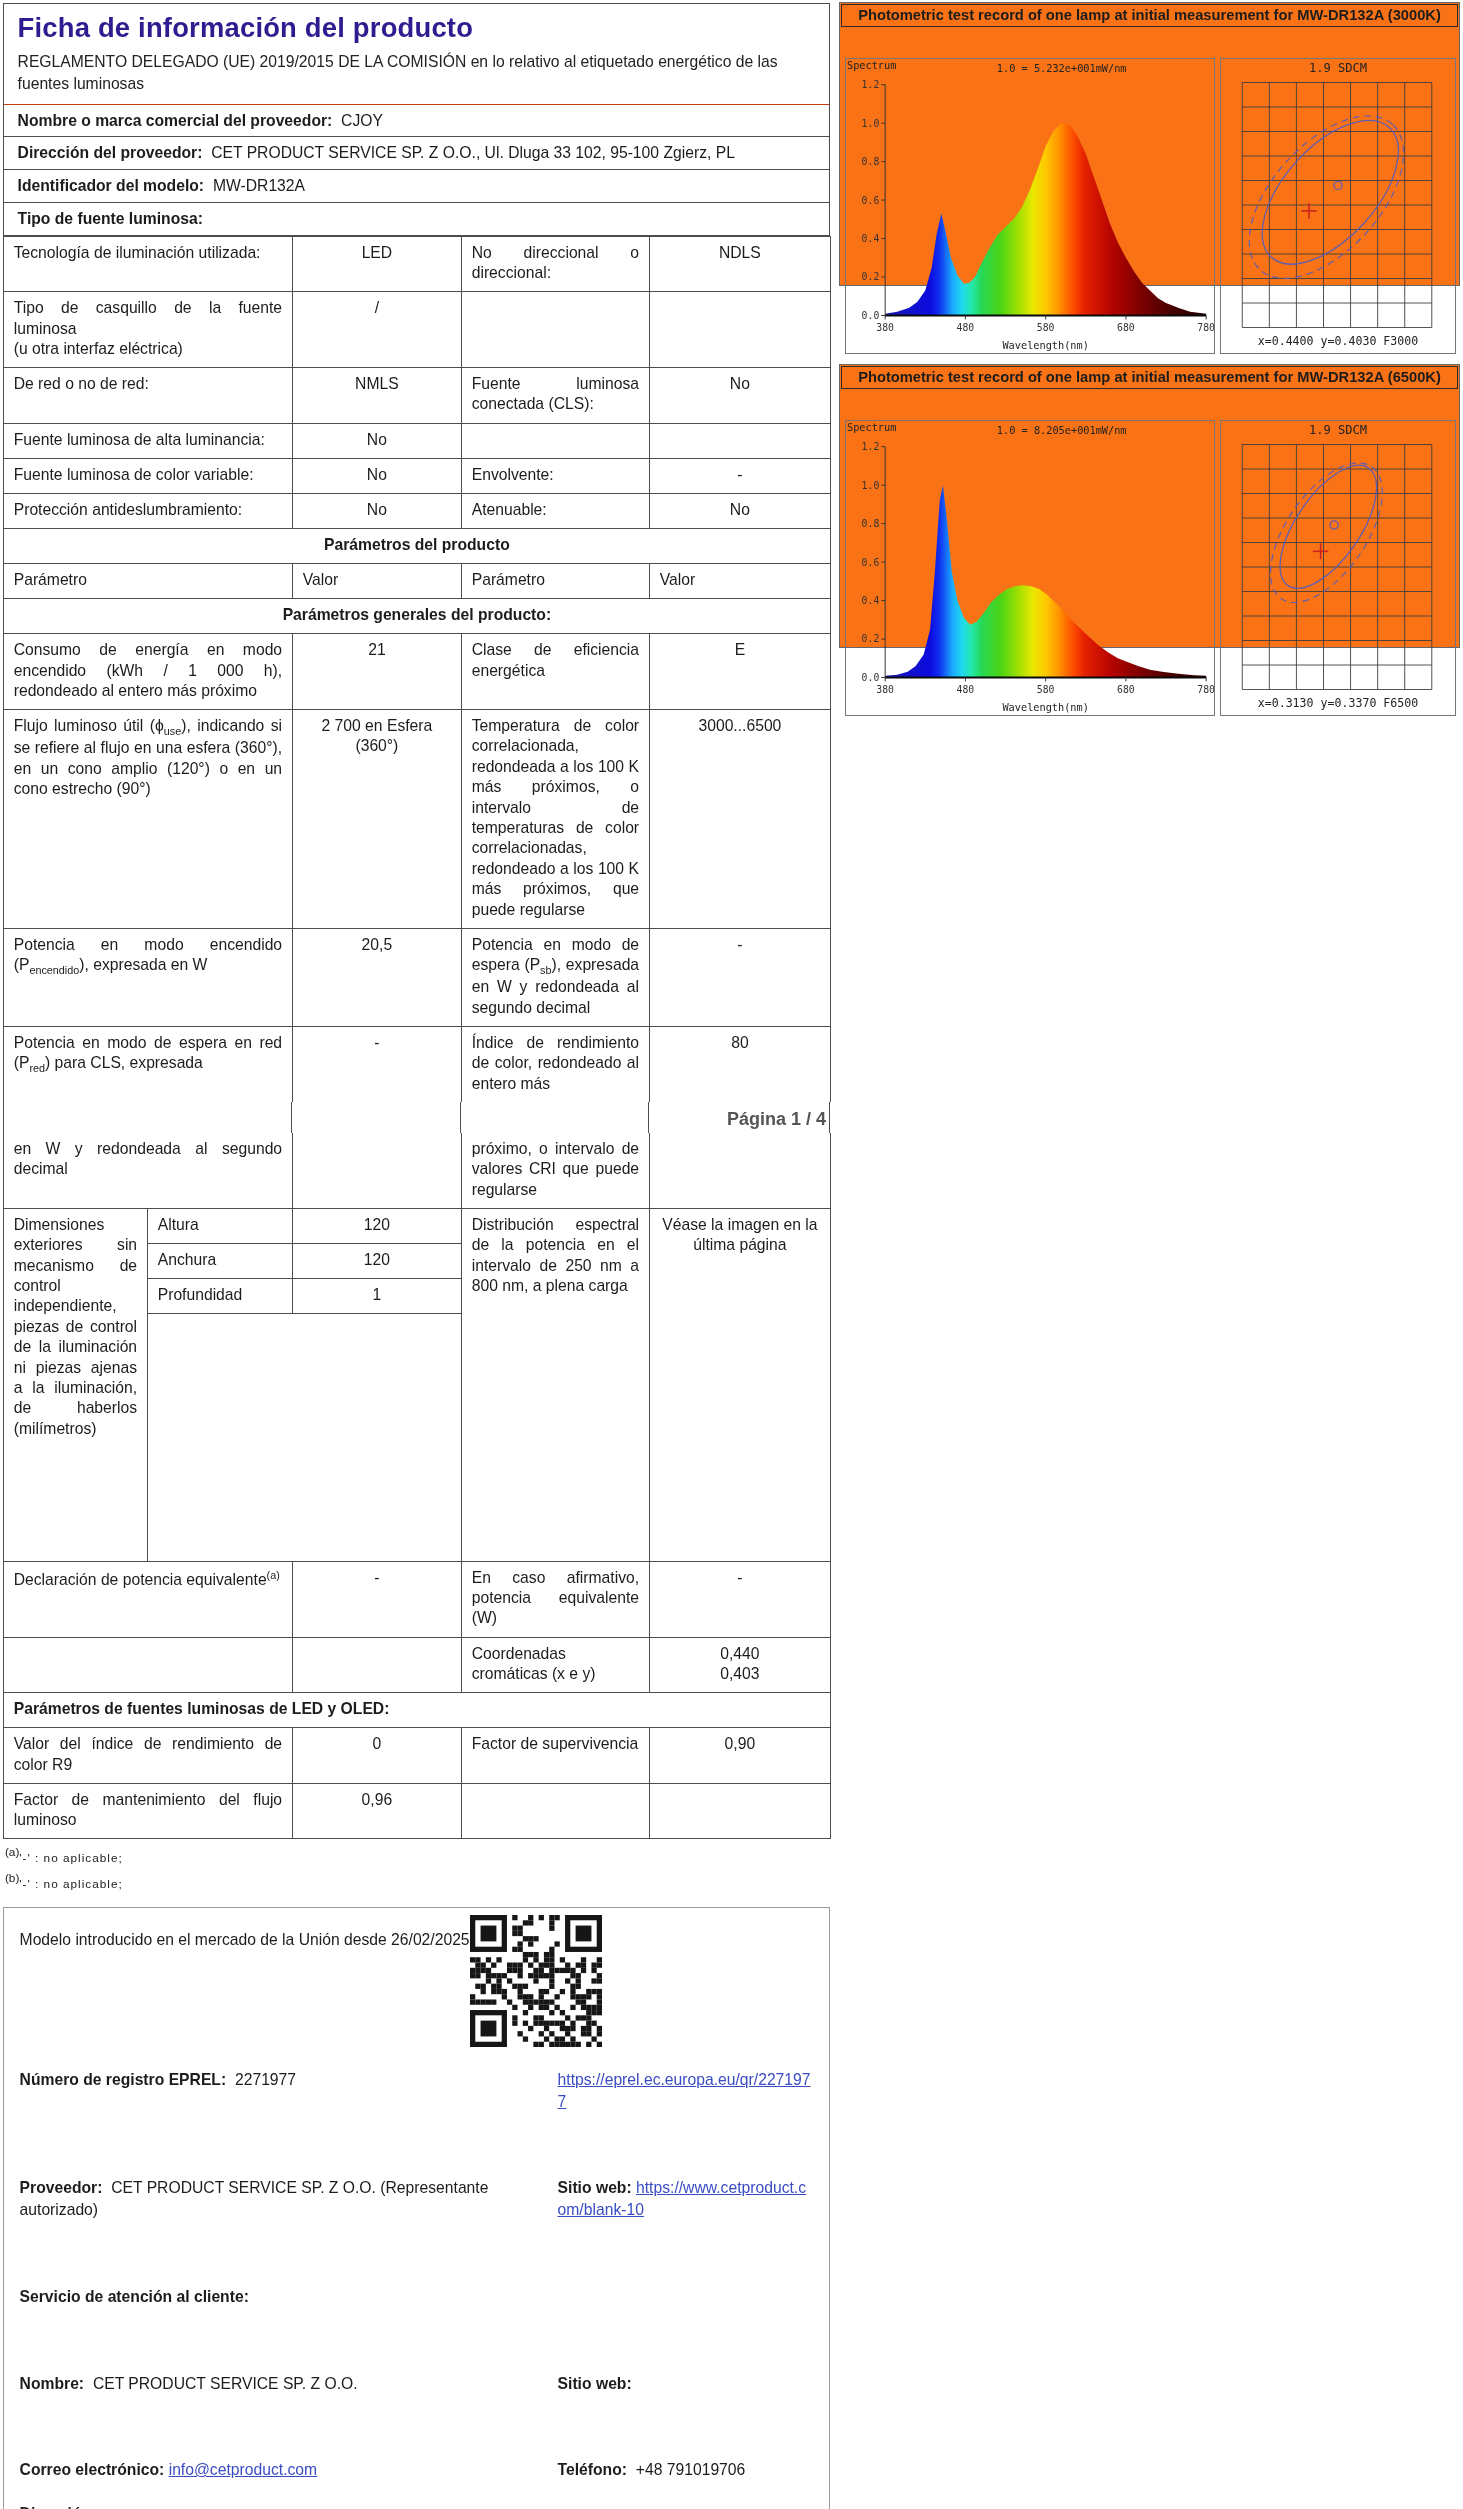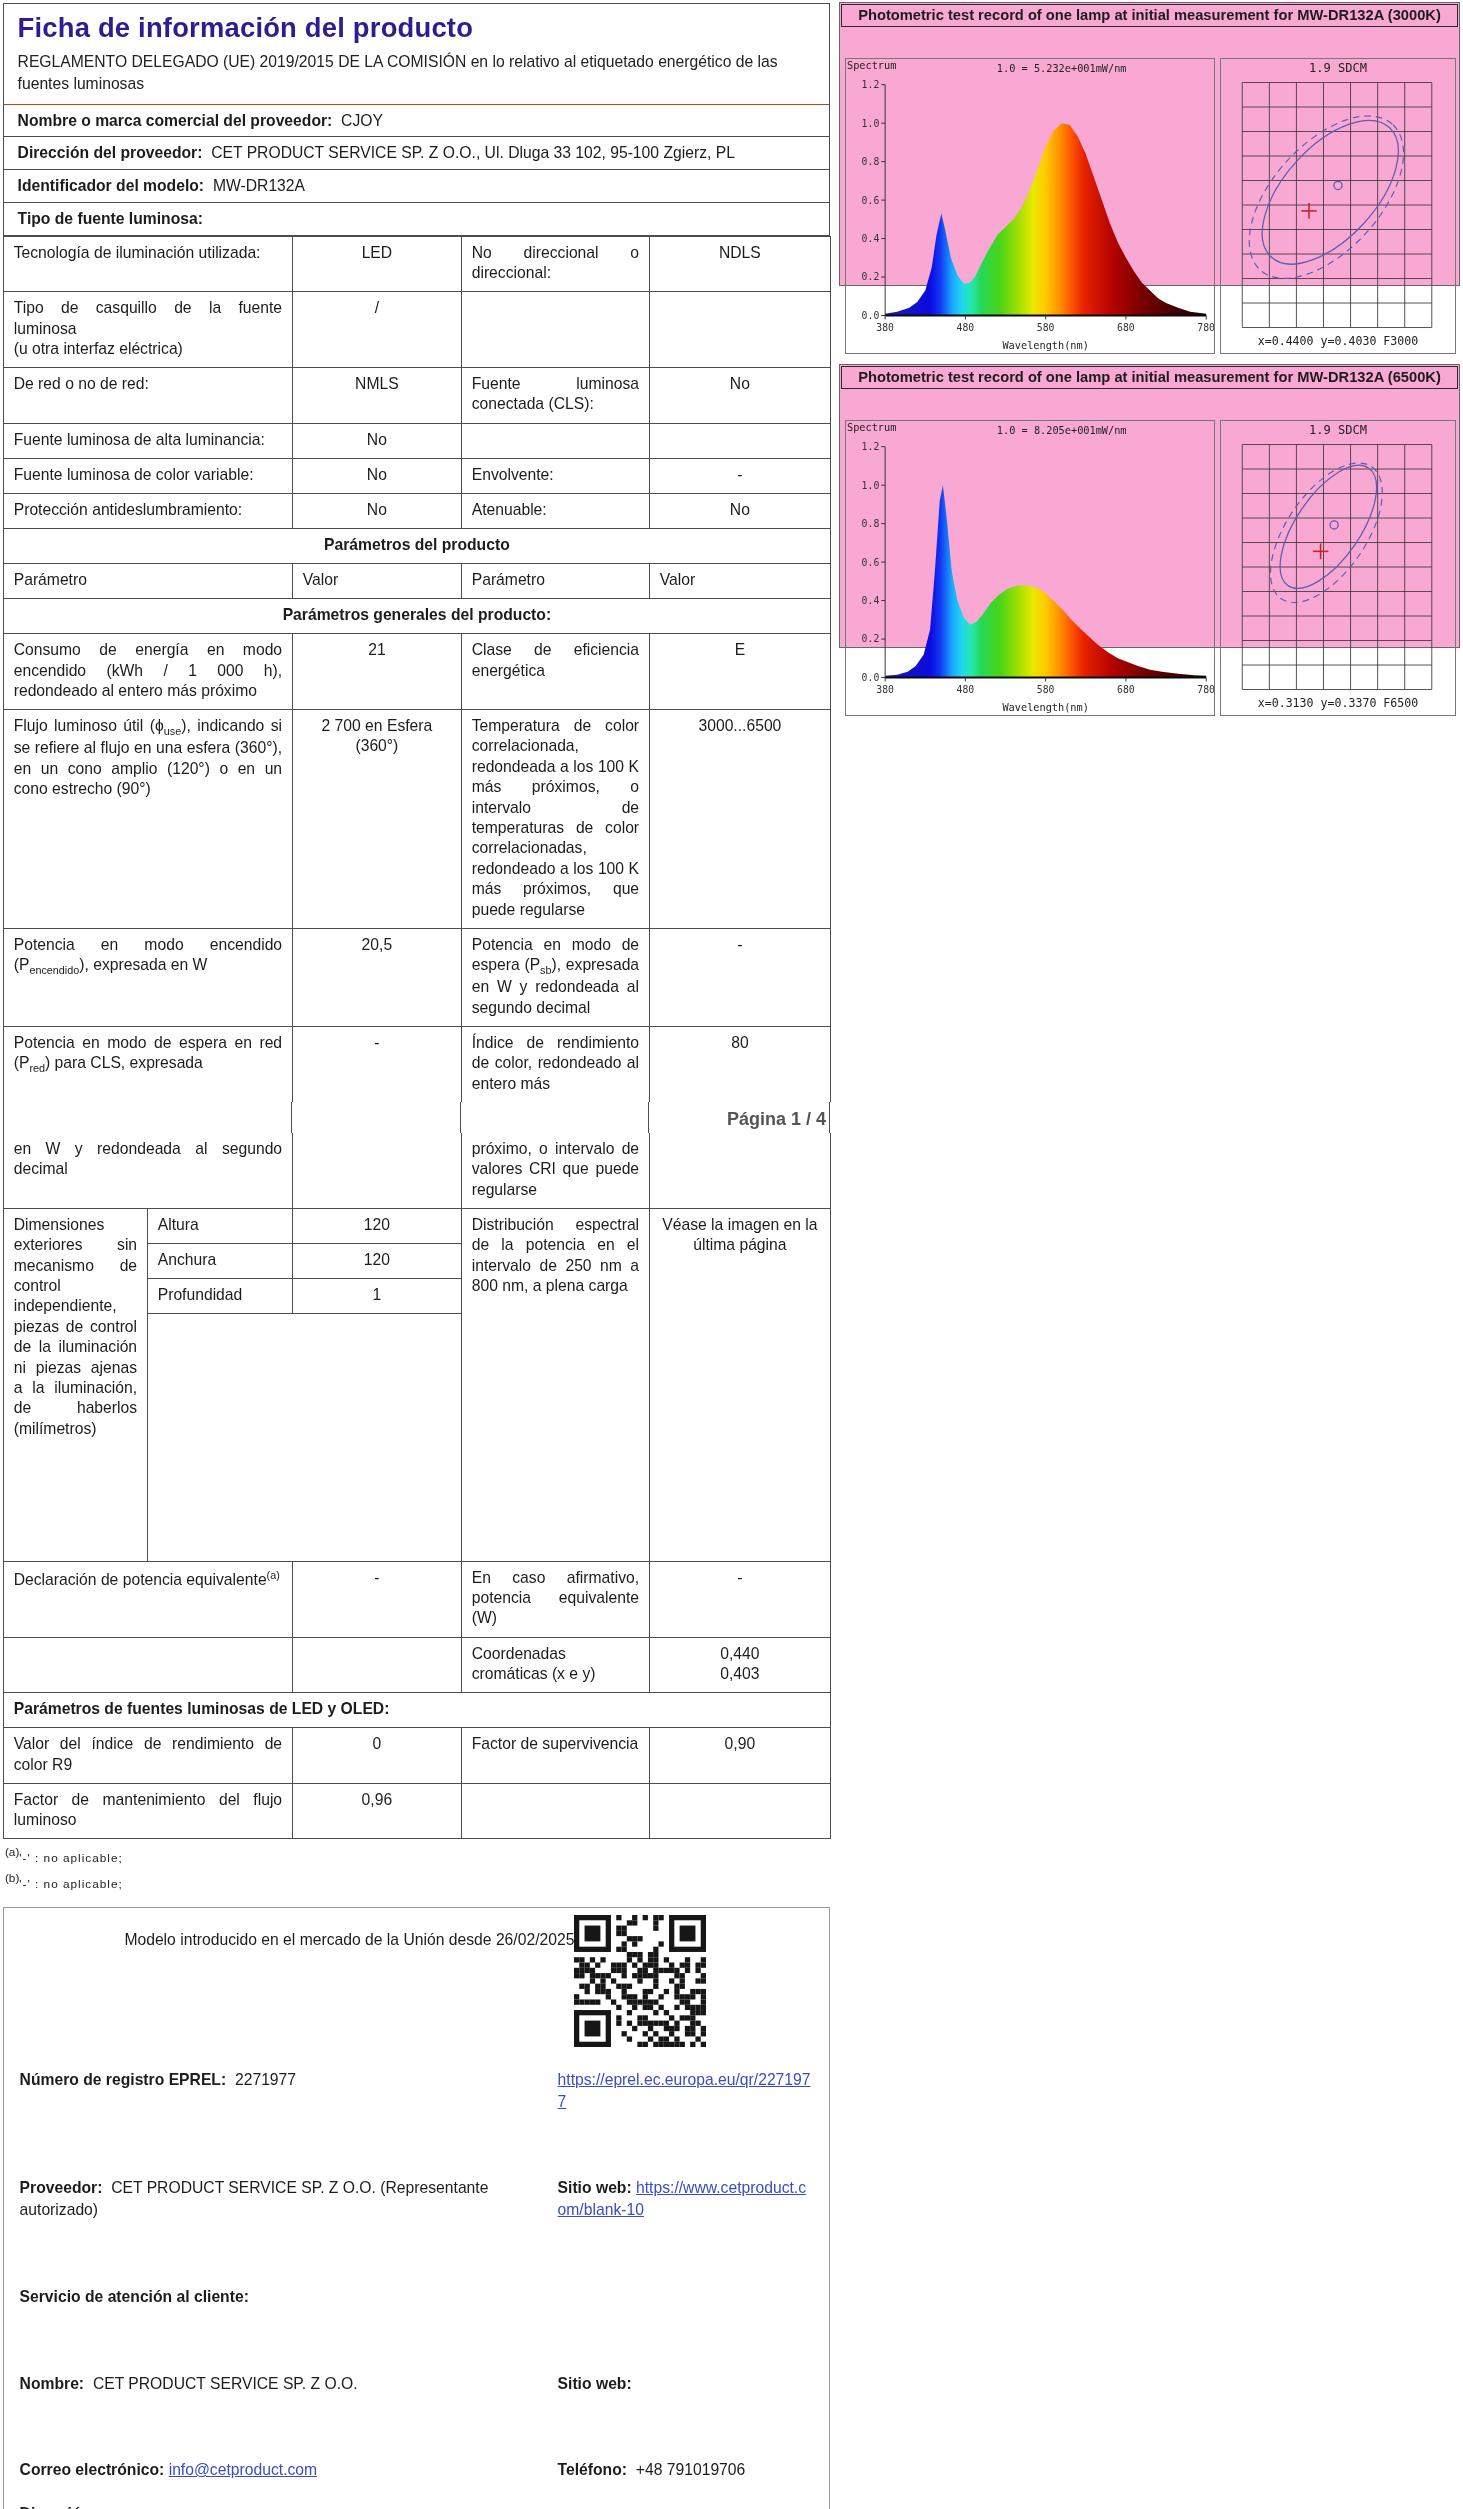--- a/index.html
+++ b/index.html
@@ -34,29 +34,29 @@
   .gap{position:relative;height:31px;width:827px;}
   .gv{position:absolute;top:0;bottom:0;width:1px;background:#4d4d4d;}
   .pgnum{position:absolute;right:3.9px;top:6.9px;font-size:18px;color:#555;font-weight:bold;}
   
   .fns{padding:5.9px 2px 9.8px 2px;font-size:14.7px;color:#222;}
   .fns .m{font-size:11.8px;vertical-align:super;}
   .fns .q{font-size:11.8px;letter-spacing:1px;}
   .fns div{margin-bottom:5.9px;}
   
   .mbox{border:1px solid #9a9a9a;min-height:488px;padding:0 15.7px 13.7px 15.7px;box-sizing:border-box;}
-  .mb-top{display:flex;justify-content:center;align-items:flex-start;}
+  .mb-top{display:flex;justify-content:flex-start;align-items:flex-start;}
   .mb-intro{font-size:15.7px;margin-top:23.5px;max-width:549px;}
   .qr{width:132px;height:132px;margin:7.8px 2px 0 0;flex:0 0 auto;}
   .mgrid{display:grid;grid-template-columns:495px 1fr;column-gap:7.8px;row-gap:0;gap:43px;}
   .mrow{margin-top:21.6px;font-size:15.7px;line-height:1.4;}
   .link{color:#3a4cc4;text-decoration:underline;word-break:break-all;}
   .addr{font-size:19px;line-height:1.5;margin-top:16px;}
   
-  .panel{position:absolute;left:839px;width:621px;height:284px;border:1px solid #666;background:#f9a8d4;box-sizing:border-box;}
+  .panel{position:absolute;left:839px;width:621px;height:284px;border:1px solid #666;background:#f97316;box-sizing:border-box;}
   #panel1{top:2px;}
   #panel2{top:364px;}
   .ctitle{border:1px solid #2a2a2a;margin:1px;text-align:center;font-size:14.7px;font-weight:bold;padding:2px 0 2.9px 0;}
   .spec-box{position:absolute;left:4.9px;top:55px;width:370px;height:296px;border:1px solid #777;box-sizing:border-box;}
   .sdcm-box{position:absolute;left:380px;top:55px;width:236px;height:296px;border:1px solid #777;box-sizing:border-box;}
   .spec-box svg,.sdcm-box svg{width:100%;height:100%;display:block;}
 </style>
 </head>
 <body>
 

